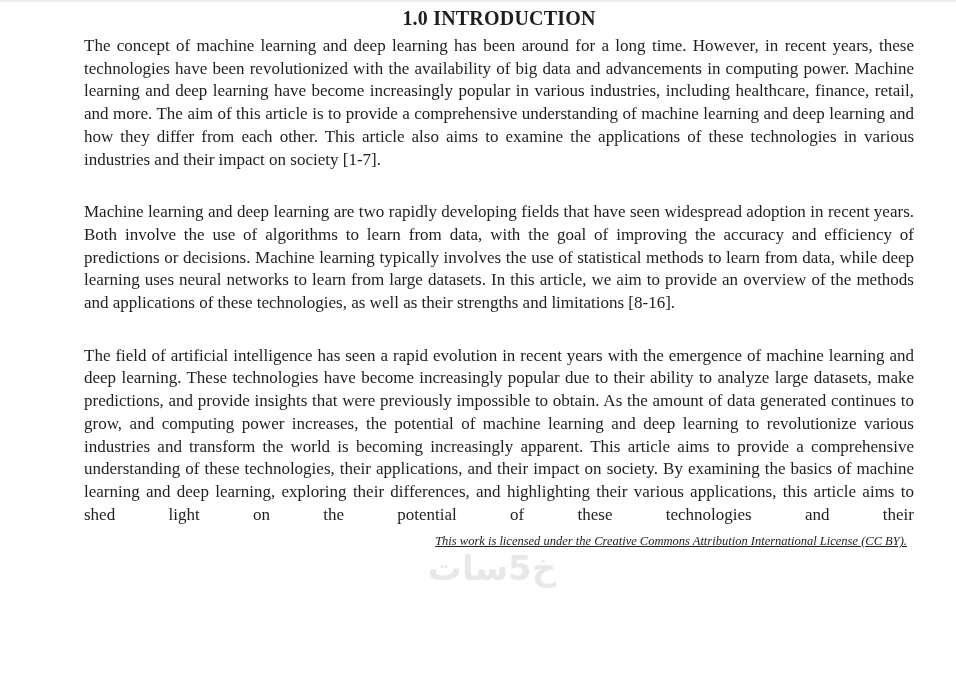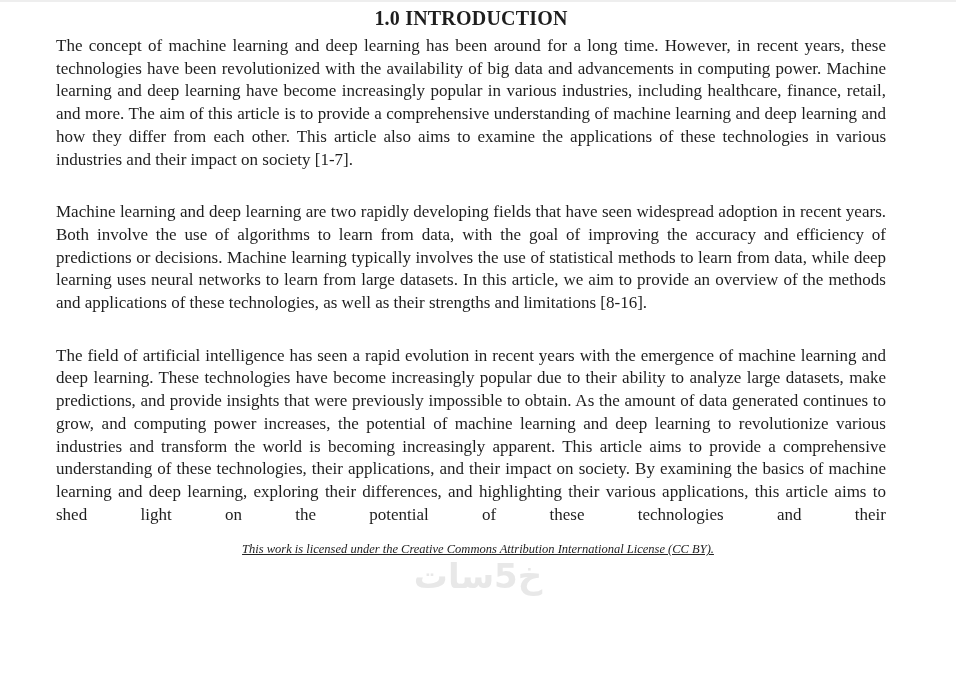--- a/index.html
+++ b/index.html
@@ -10,20 +10,21 @@
   .page {
     position: relative;
     width: 956px;
     height: 677px;
     background: #ffffff;
     border-top: 2px solid #eeeeee;
     box-sizing: border-box;
     overflow: hidden;
     font-family: "Liberation Serif", "DejaVu Serif", serif;
     color: #1e1e1e;
+    padding-left: 28px;
   }
   .content {
     margin: 0 70px 0 56px;
     width: 830px;
   }
   .heading {
     margin: 5px 0 0 0;
     font-size: 20px;
     line-height: 23px;
     font-weight: bold;
@@ -35,27 +36,27 @@
     font-size: 17px;
     line-height: 22.7px;
     text-align: justify;
     text-justify: inter-word;
     hyphens: none;
   }
   .para.first {
     margin-top: 5px;
   }
   .para.continued {
-    margin-bottom: 16px;
+    margin-bottom: 8px;
     text-align-last: justify;
   }
   .footer {
     margin: 8px auto 0 auto;
     width: 830px;
-    text-align: center;
+    text-align: right;
     font-style: italic;
     font-size: 12.5px;
     line-height: 15px;
     color: #222222;
   }
   .footer .f-line {
     text-decoration: underline;
   }
   .watermark {
     margin-top: 1px;

